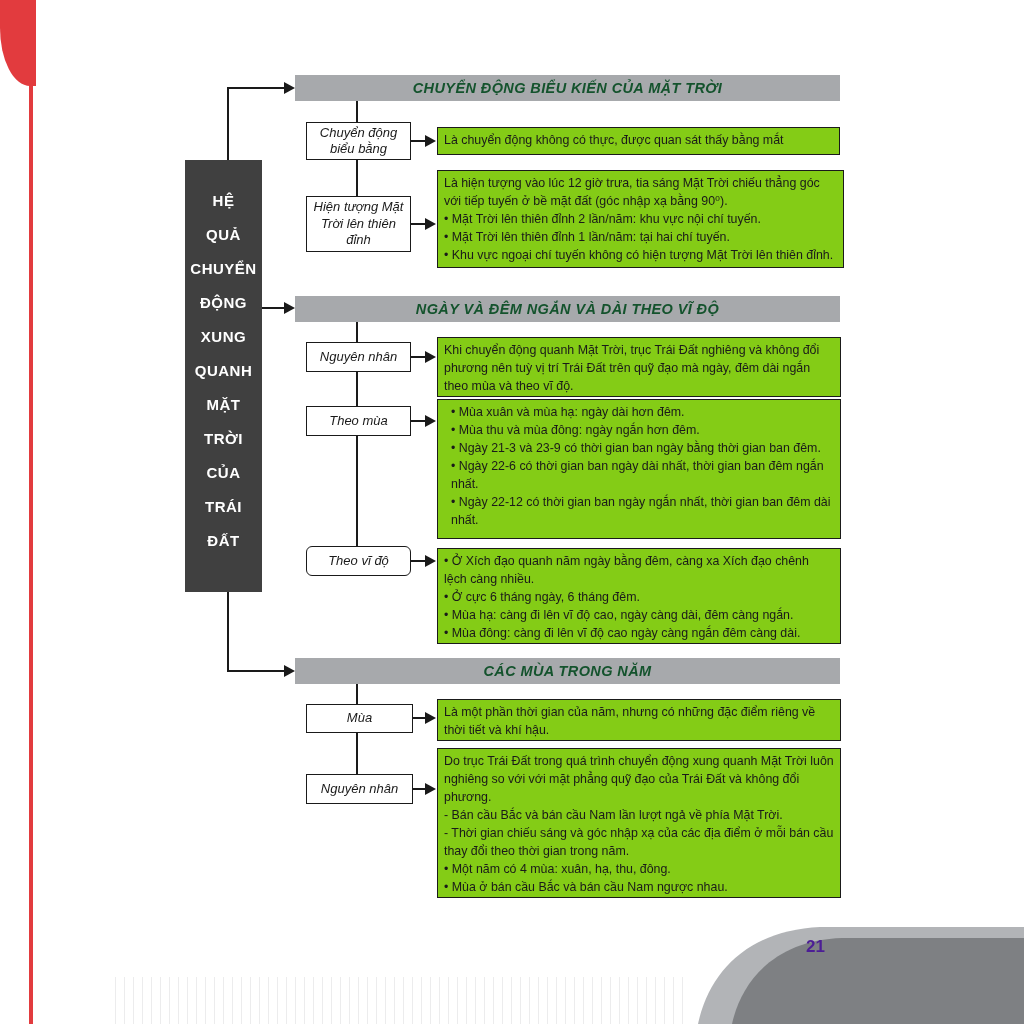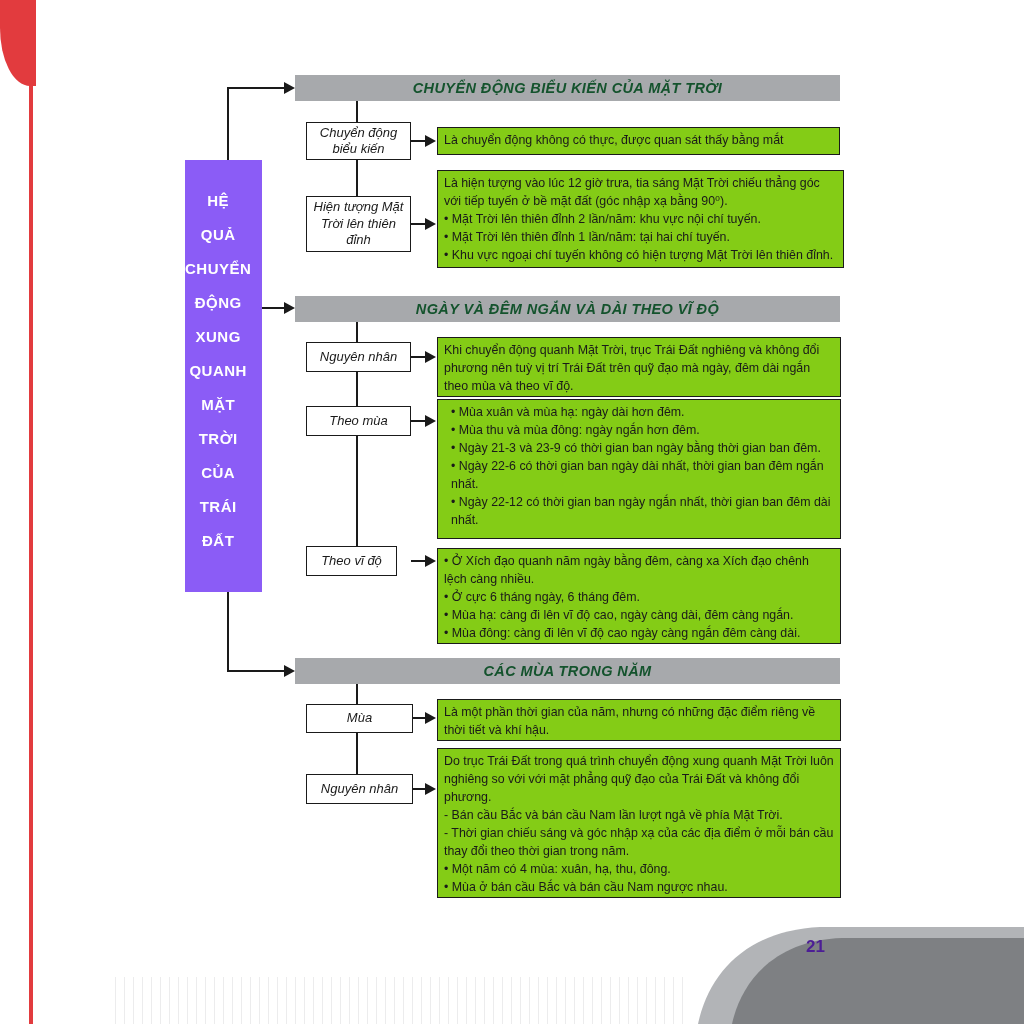--- a/index.html
+++ b/index.html
@@ -4,21 +4,21 @@
 <style>
   * { margin:0; padding:0; box-sizing:border-box; }
   body { background:#fff; font-family:"Liberation Sans","DejaVu Sans",sans-serif; }
   .sheet { position:relative; width:1024px; height:1024px; background:#ffffff; overflow:hidden; color:#1a1a1a; }
 
   
   .red-corner { position:absolute; left:0; top:0; width:36px; height:86px; background:#e23b3e; border-bottom-left-radius:30px 58px; }
   .red-line { position:absolute; left:29px; top:0; width:4px; height:1024px; background:#e23b3e; }
 
   
-  .spine { position:absolute; left:185px; top:160px; width:77px; height:432px; background:#8b5cf6; display:flex; align-items:flex-start; }
+  .spine { position:absolute; left:185px; top:160px; width:77px; height:432px; background:#404040; display:flex; align-items:flex-start; justify-content:center; }
   .spine-text { margin-top:24px; color:#ffffff; font-weight:bold; font-size:15px; line-height:34px; text-align:center; white-space:pre-line; letter-spacing:0.5px; }
 
   
   .sec-header { position:absolute; left:295px; width:545px; height:26px; background:#a7a9ac; color:#14532d; font-weight:bold; font-style:italic; font-size:14.5px; display:flex; align-items:center; justify-content:center; letter-spacing:0.4px; }
 
   
   .label-box { position:absolute; background:#fff; border:1.5px solid #1a1a1a; font-style:italic; font-size:13px; line-height:16.5px; display:flex; align-items:center; justify-content:center; text-align:center; padding:2px 5px; }
   .content-box { position:absolute; background:#84cc16; border:1.5px solid #1a1a1a; font-size:12.4px; line-height:18px; padding:3px 6px; white-space:pre-line; overflow:hidden; }
 
   
@@ -54,21 +54,21 @@
 ĐẤT</div>
   </div>
 
   <div class="vline" style="left:227px; top:88px; height:72px;"></div>
   <div class="hline" style="left:227px; top:87px; width:57px;"></div>
   <div class="ah" style="left:284px; top:82px;"></div>
 
   <div class="sec-header" style="top:75px;">CHUYỂN ĐỘNG BIỂU KIẾN CỦA MẶT TRỜI</div>
 
   <div class="vline" style="left:356px; top:101px; height:21px;"></div>
-  <div class="label-box" style="left:306px; top:122px; width:105px; height:38px;">Chuyển động biểu kiến</div>
+  <div class="label-box" style="left:306px; top:122px; width:105px; height:38px;">Chuyển động biểu bằng</div>
   <div class="hline" style="left:411px; top:140px; width:14px;"></div>
   <div class="ah" style="left:425px; top:135px;"></div>
   <div class="content-box" style="left:437px; top:127px; width:403px; height:28px;">Là chuyển động không có thực, được quan sát thấy bằng mắt</div>
 
   <div class="vline" style="left:356px; top:160px; height:36px;"></div>
   <div class="label-box" style="left:306px; top:196px; width:105px; height:56px;">Hiện tượng Mặt Trời lên thiên đỉnh</div>
   <div class="hline" style="left:411px; top:223px; width:14px;"></div>
   <div class="ah" style="left:425px; top:218px;"></div>
   <div class="content-box" style="left:437px; top:170px; width:407px; height:98px;">Là hiện tượng vào lúc 12 giờ trưa, tia sáng Mặt Trời chiếu thẳng góc với tiếp tuyến ở bề mặt đất (góc nhập xạ bằng 90⁰).
 • Mặt Trời lên thiên đỉnh 2 lần/năm: khu vực nội chí tuyến.
@@ -90,21 +90,21 @@
   <div class="label-box" style="left:306px; top:406px; width:105px; height:30px;">Theo mùa</div>
   <div class="hline" style="left:411px; top:420px; width:14px;"></div>
   <div class="ah" style="left:425px; top:415px;"></div>
   <div class="content-box" style="left:437px; top:399px; width:404px; height:140px;padding-left:13px;">• Mùa xuân và mùa hạ: ngày dài hơn đêm.
 • Mùa thu và mùa đông: ngày ngắn hơn đêm.
 • Ngày 21-3 và 23-9 có thời gian ban ngày bằng thời gian ban đêm.
 • Ngày 22-6 có thời gian ban ngày dài nhất, thời gian ban đêm ngắn nhất.
 • Ngày 22-12 có thời gian ban ngày ngắn nhất, thời gian ban đêm dài nhất.</div>
 
   <div class="vline" style="left:356px; top:436px; height:110px;"></div>
-  <div class="label-box" style="left:306px; top:546px; width:91px; height:30px;">Theo vĩ độ</div>
+  <div class="label-box" style="left:306px; top:546px; width:105px; height:30px;border-radius:6px;">Theo vĩ độ</div>
   <div class="hline" style="left:411px; top:560px; width:14px;"></div>
   <div class="ah" style="left:425px; top:555px;"></div>
   <div class="content-box" style="left:437px; top:548px; width:404px; height:96px;">• Ở Xích đạo quanh năm ngày bằng đêm, càng xa Xích đạo chênh lệch càng nhiều.
 • Ở cực 6 tháng ngày, 6 tháng đêm.
 • Mùa hạ: càng đi lên vĩ độ cao, ngày càng dài, đêm càng ngắn.
 • Mùa đông: càng đi lên vĩ độ cao ngày càng ngắn đêm càng dài.</div>
 
   <div class="vline" style="left:227px; top:592px; height:80px;"></div>
   <div class="hline" style="left:227px; top:670px; width:57px;"></div>
   <div class="ah" style="left:284px; top:665px;"></div>

